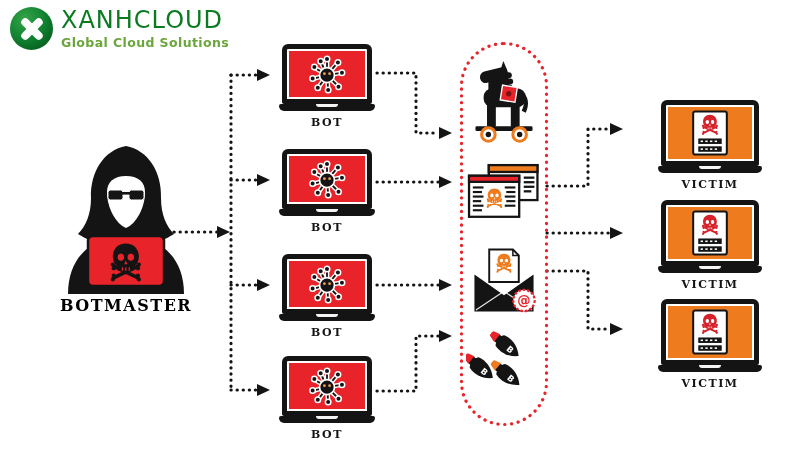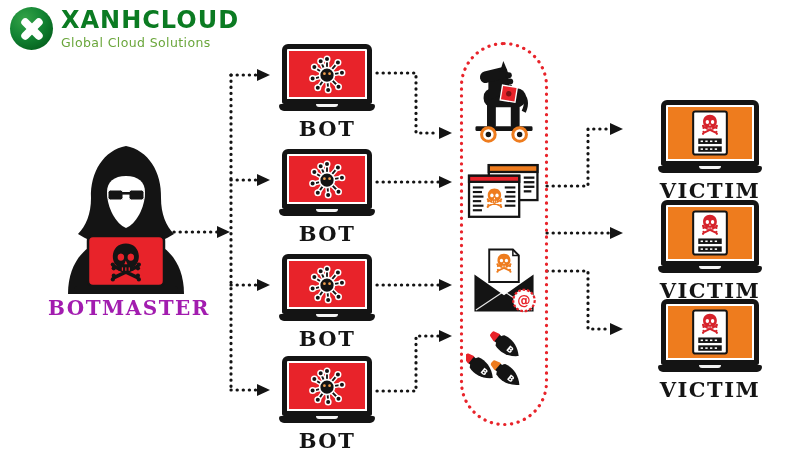--- a/index.html
+++ b/index.html
@@ -10,45 +10,45 @@
   }
   
   .logo{position:absolute;left:10px;top:7px;display:flex;align-items:center;gap:8px;}
   .logo-mark{
     width:43px;height:43px;border-radius:50%;position:relative;flex:0 0 auto;
     background:radial-gradient(circle at 34% 28%, #35a348 0%, #128433 45%, #06641f 78%, #044d18 100%);
   }
   .logo-mark .xbar{position:absolute;left:50%;top:50%;width:27px;height:8px;background:#fff;border-radius:4px;transform:translate(-50%,-50%) rotate(45deg);}
   .logo-mark .xbar.r{transform:translate(-50%,-50%) rotate(-45deg);}
   .logo-text{display:flex;flex-direction:column;line-height:1.05;}
-  .brand{font-size:24px;font-weight:700;letter-spacing:1px;color:#0b7b22;}
-  .tagline{font-size:12.5px;font-weight:400;letter-spacing:.4px;color:#6aa63b;margin-top:2px;}
+  .brand{font-size:24px;font-weight:400;letter-spacing:1px;color:#0b7b22;}
+  .tagline{font-size:12.5px;font-weight:700;letter-spacing:.4px;color:#6aa63b;margin-top:2px;}
   
   .node{position:absolute;z-index:2;}
   .node-label{
     margin-top:5px;text-align:center;font-family:"DejaVu Serif","Liberation Serif",serif;
-    font-weight:700;font-size:21px;letter-spacing:1.5px;color:#141414;
+    font-weight:700;font-size:11px;letter-spacing:1.5px;color:#141414;
   }
   .laptop{display:flex;flex-direction:column;align-items:center;}
   .lcd{border:5px solid #141414;border-radius:6px 6px 2px 2px;background:#fff;padding:2px;box-sizing:content-box;}
   .lcd-fill{width:100%;height:100%;display:flex;align-items:center;justify-content:center;}
   .deck{position:relative;height:7px;background:#141414;border-radius:2px 2px 5px 5px;}
   .deck::after{content:"";position:absolute;left:50%;top:0;transform:translateX(-50%);width:22px;height:3px;background:#f4f4f4;border-radius:0 0 3px 3px;}
   .bot-node{left:277px;width:100px;}
   .bot-node .lcd{width:76px;height:46px;}
   .bot-node .deck{width:96px;margin-top:0;}
   .victim-node{left:656px;width:108px;}
   .victim-node .lcd{width:84px;height:52px;}
   .victim-node .deck{width:104px;}
   .screen-red{background:#e8232a;}
   .screen-orange{background:#ee7c1e;}
   
   .botmaster-label{position:absolute;left:48px;top:296px;width:156px;z-index:2;
     text-align:center;font-family:"DejaVu Serif","Liberation Serif",serif;font-weight:700;
-    font-size:20px;letter-spacing:1.5px;color:#a21caf;}
+    font-size:16px;letter-spacing:1.5px;color:#000000;}
   
   .overlay{position:absolute;left:0;top:0;z-index:1;pointer-events:none;}
   .cap-icon{position:absolute;z-index:2;}
 </style>
 </head>
 <body>
 
 <div id="stage">
 
   <svg width="0" height="0" style="position:absolute" aria-hidden="true">

